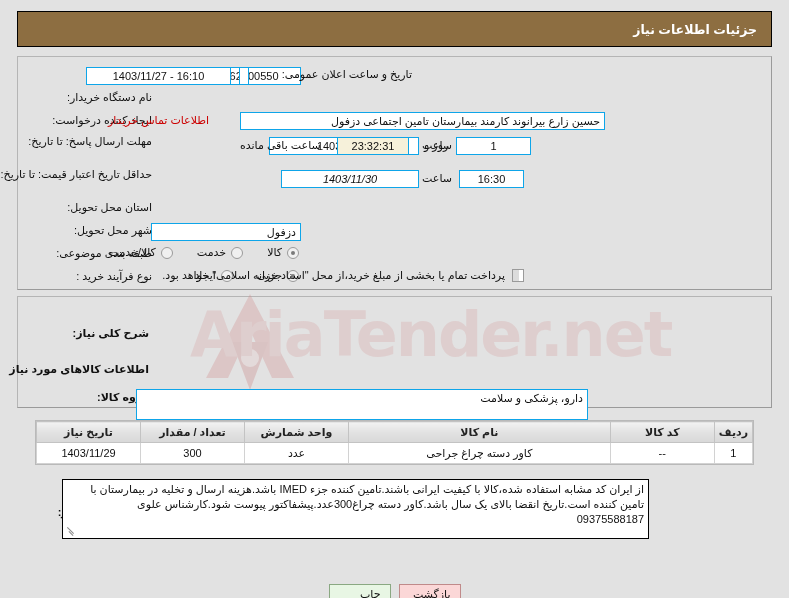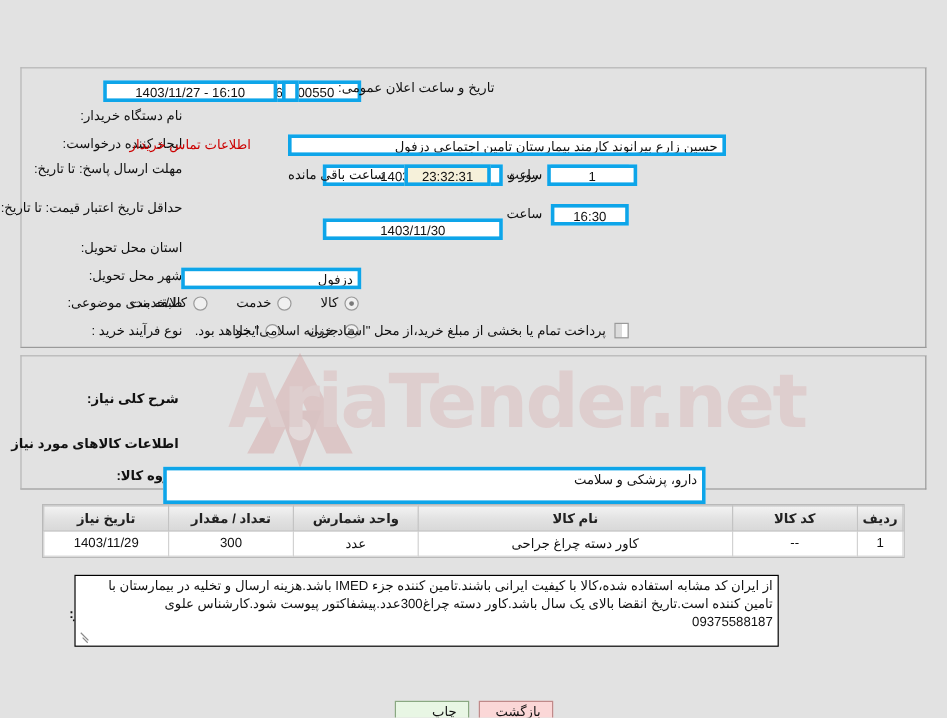--- a/index.html
+++ b/index.html
@@ -80,21 +80,21 @@
   .lbl {
     text-align: left;
     color: #111;
     font-size: 11px;
     line-height: 13px;
     direction: rtl;
   }
   .lbl.bold { font-weight: bold; }
   .field {
     background: #ffffff;
-    border: 3px solid #0ea5e9;
+    border: 1px solid #0ea5e9;
     height: 18px;
     line-height: 16px;
     padding: 0 4px;
     font-size: 11px;
     text-align: center;
     color: #111;
     overflow: hidden;
     white-space: nowrap;
   }
   .field.rt   { text-align: right; }
@@ -223,20 +223,23 @@
     margin-top: 20px;
   }
   .btn.print  { background: #e8f6e4; border-color: #8aa882; }
   .btn.back   { background: #fbd7d7; border-color: #c08a8a; }
 </style>
 </head>
 <body>
 
 <div class="page">
 
+  <div class="header-bar">
+    <span class="header-title">جزئیات اطلاعات نیاز</span>
+  </div>
 
   <div class="panel" id="panel-top"></div>
 
   <div class="row" style="right:637px; top:68px;">
     <span class="lbl">شماره نیاز:</span>
   </div>
   <div class="field" style="position:absolute; right:488px; top:67px; width:142px;">1103095862000550</div>
 
   <div class="row" style="right:377px; top:68px;">
     <span class="lbl">تاریخ و ساعت اعلان عمومی:</span>
@@ -262,21 +265,21 @@
   <div class="field" style="position:absolute; right:265px; top:137px; width:65px;">16:30</div>
   <div class="field" style="position:absolute; right:415px; left:0; top:137px; width:0;"></div>
   <div class="field" style="position:absolute; left:456px; top:137px; width:75px;">1</div>
   <span class="plaintext" style="position:absolute; left:424px; top:139px;">روز و</span>
   <div class="field cream" style="position:absolute; left:337px; top:137px; width:72px;">23:32:31</div>
   <span class="plaintext" style="position:absolute; left:240px; top:139px;">ساعت باقی مانده</span>
 
   <div class="row" style="right:637px; top:168px; width:118px; display:block;">
     <span class="lbl" style="display:block; text-align:left;">حداقل تاریخ اعتبار قیمت: تا تاریخ:</span>
   </div>
-  <div class="field" style="position:absolute; right:370px; top:182px; width:150px;">1403/11/30</div>
+  <div class="field" style="position:absolute; right:370px; top:170px; width:138px;font-style:italic;">1403/11/30</div>
   <span class="plaintext" style="position:absolute; right:337px; top:172px;">ساعت</span>
   <div class="field" style="position:absolute; right:265px; top:170px; width:65px;">16:30</div>
 
   <div class="row" style="right:637px; top:201px;">
     <span class="lbl">استان محل تحویل:</span>
   </div>
 
   <div class="row" style="right:637px; top:224px;">
     <span class="lbl">شهر محل تحویل:</span>
   </div>

